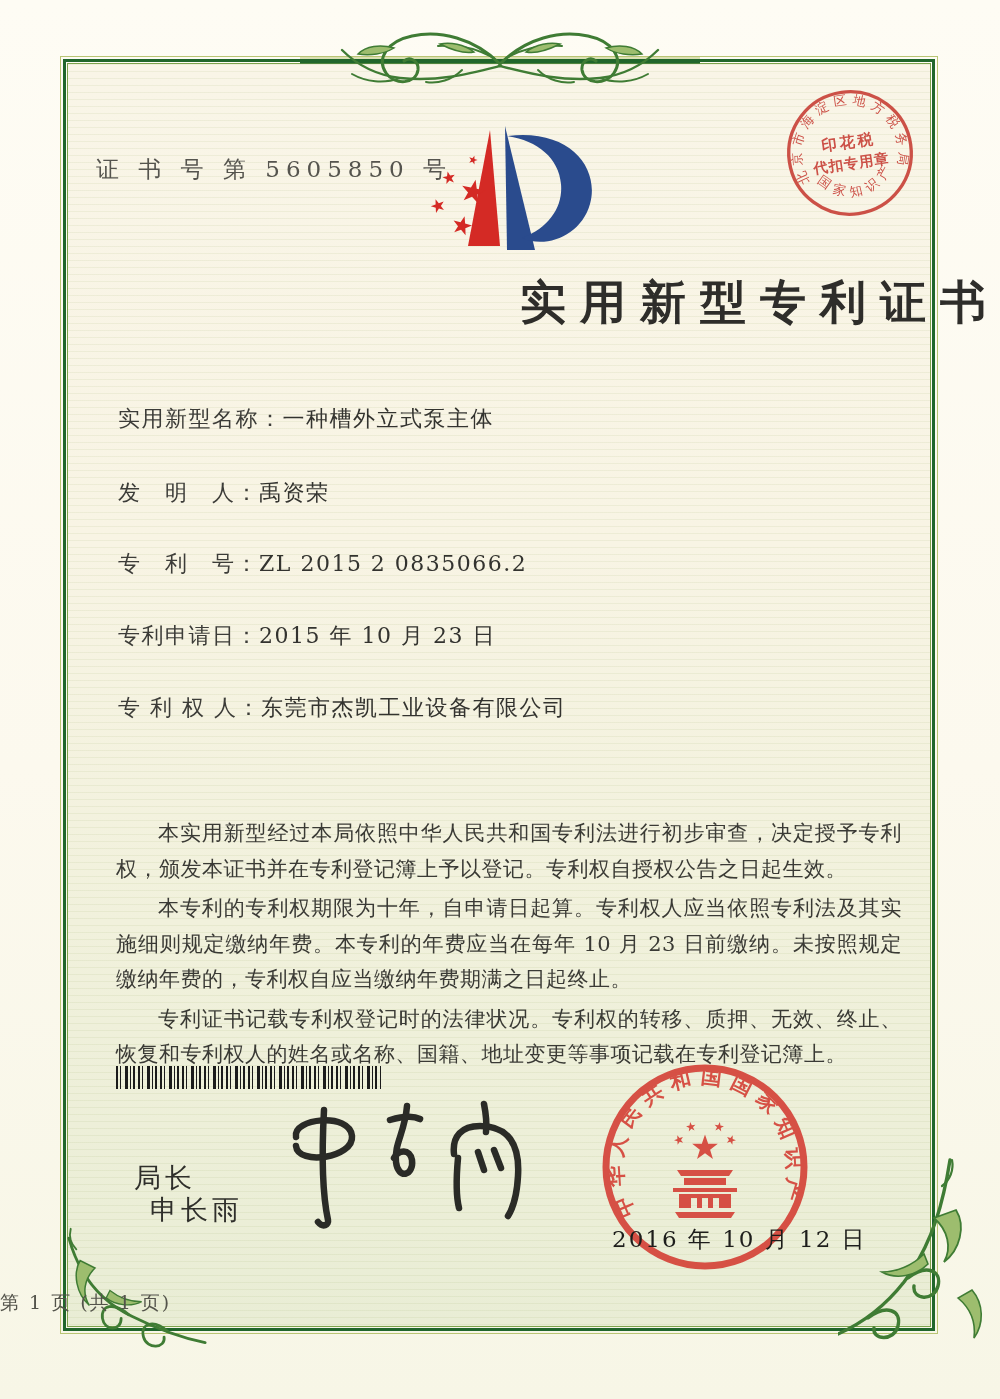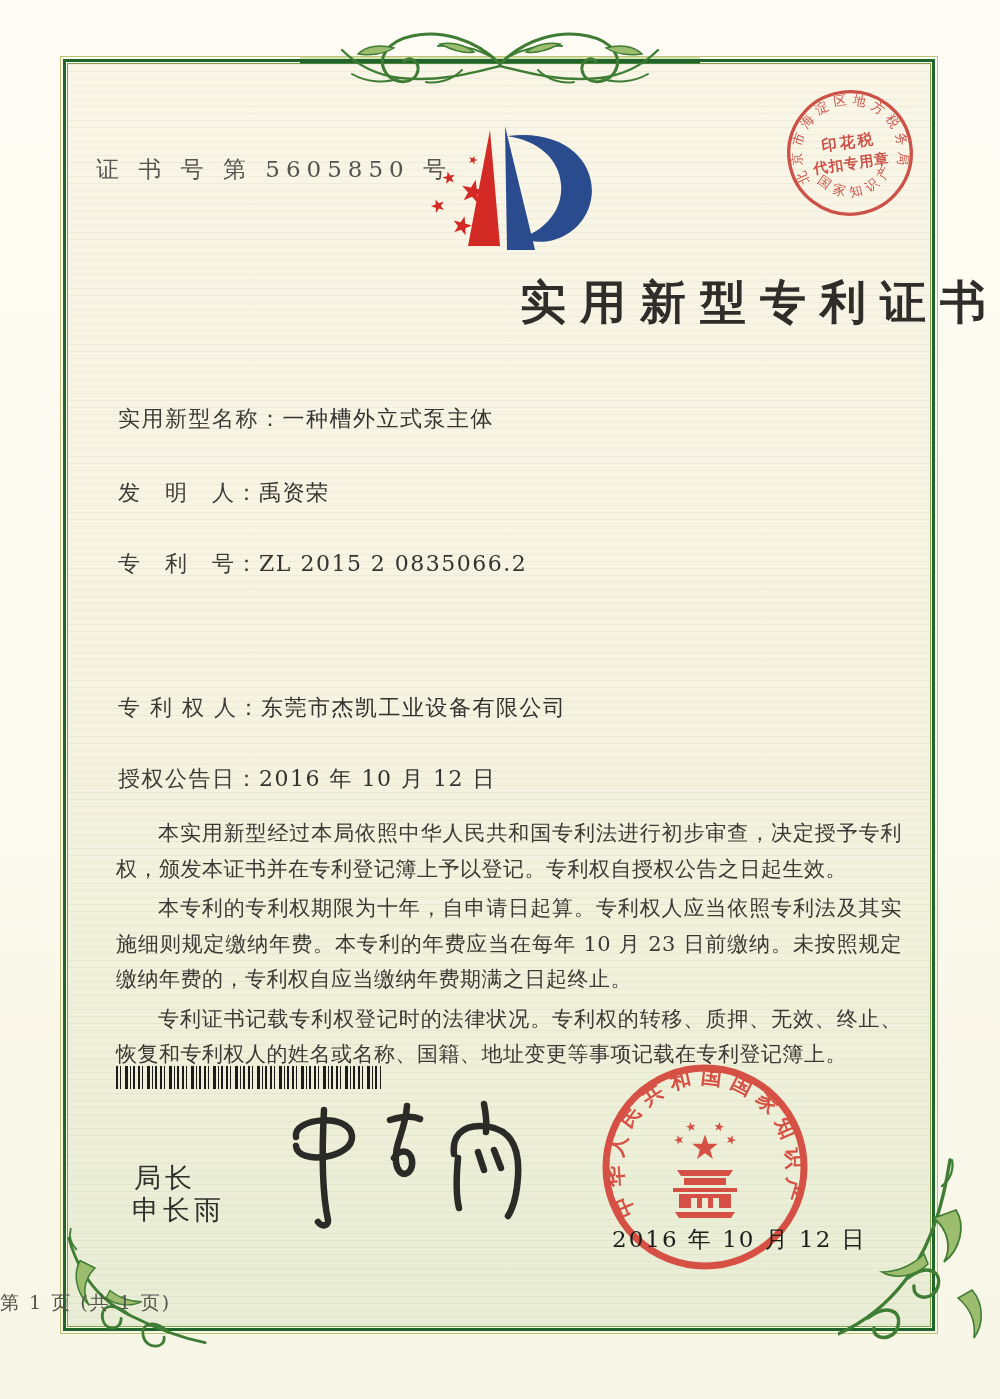--- a/index.html
+++ b/index.html
@@ -60,21 +60,21 @@
   .barcode{
     position:absolute;left:116px;top:1066px;width:265px;height:23px;
     background:repeating-linear-gradient(90deg,
       #1b1b1b 0px,#1b1b1b 2px,transparent 2px,transparent 4px,
       #1b1b1b 4px,#1b1b1b 5px,transparent 5px,transparent 9px,
       #1b1b1b 9px,#1b1b1b 12px,transparent 12px,transparent 14px,
       #1b1b1b 14px,#1b1b1b 15px,transparent 15px,transparent 17px,
       #1b1b1b 17px,#1b1b1b 19px,transparent 19px,transparent 22px);
   }
   .signer-title{position:absolute;left:134px;top:1140px;font-size:27px;color:#2f2f2b;letter-spacing:4px;margin-top:20px;}
-  .signer-name{position:absolute;left:132px;top:1192px;font-size:27px;color:#2f2f2b;letter-spacing:4px;text-align:center;}
+  .signer-name{position:absolute;left:150px;top:1192px;font-size:27px;color:#2f2f2b;letter-spacing:4px;text-align:center;}
   .signature{position:absolute;left:262px;top:1092px;}
   .seal{position:absolute;left:598px;top:1060px;}
   .seal-date{
     position:absolute;left:612px;top:1224px;
     font-size:23px;color:#1d1d1b;letter-spacing:2px;white-space:nowrap;
   }
   .stamp{position:absolute;left:783px;top:86px;transform:rotate(-8deg);}
   .footer{
     position:absolute;left:0;top:1290px;width:1000px;text-align:left;
     font-size:19px;color:#53534b;letter-spacing:2px;
@@ -171,25 +171,25 @@
 
   <div class="field" style="top:404px">
     <span class="lbl">实用新型名称：</span><span class="val">一种槽外立式泵主体</span>
   </div>
   <div class="field" style="top:478px">
     <span class="lbl">发　明　人：</span><span class="val">禹资荣</span>
   </div>
   <div class="field" style="top:549px">
     <span class="lbl">专　利　号：</span><span class="val">ZL 2015 2 0835066.2</span>
   </div>
+  <div class="field" style="top:621px">
+    <span class="lbl">专利申请日：</span><span class="val">2015 年 10 月 23 日</span>
+  </div>
   <div class="field" style="top:693px">
     <span class="lbl">专 利 权 人：</span><span class="val">东莞市杰凯工业设备有限公司</span>
-  </div>
-  <div class="field" style="top:764px">
-    <span class="lbl">授权公告日：</span><span class="val">2016 年 10 月 12 日</span>
   </div>
 
   <div class="paras">
     <p>本实用新型经过本局依照中华人民共和国专利法进行初步审查，决定授予专利权，颁发本证书并在专利登记簿上予以登记。专利权自授权公告之日起生效。</p>
     <p>本专利的专利权期限为十年，自申请日起算。专利权人应当依照专利法及其实施细则规定缴纳年费。本专利的年费应当在每年 10 月 23 日前缴纳。未按照规定缴纳年费的，专利权自应当缴纳年费期满之日起终止。</p>
     <p>专利证书记载专利权登记时的法律状况。专利权的转移、质押、无效、终止、恢复和专利权人的姓名或名称、国籍、地址变更等事项记载在专利登记簿上。</p>
   </div>
 
   <div class="barcode"></div>
 

